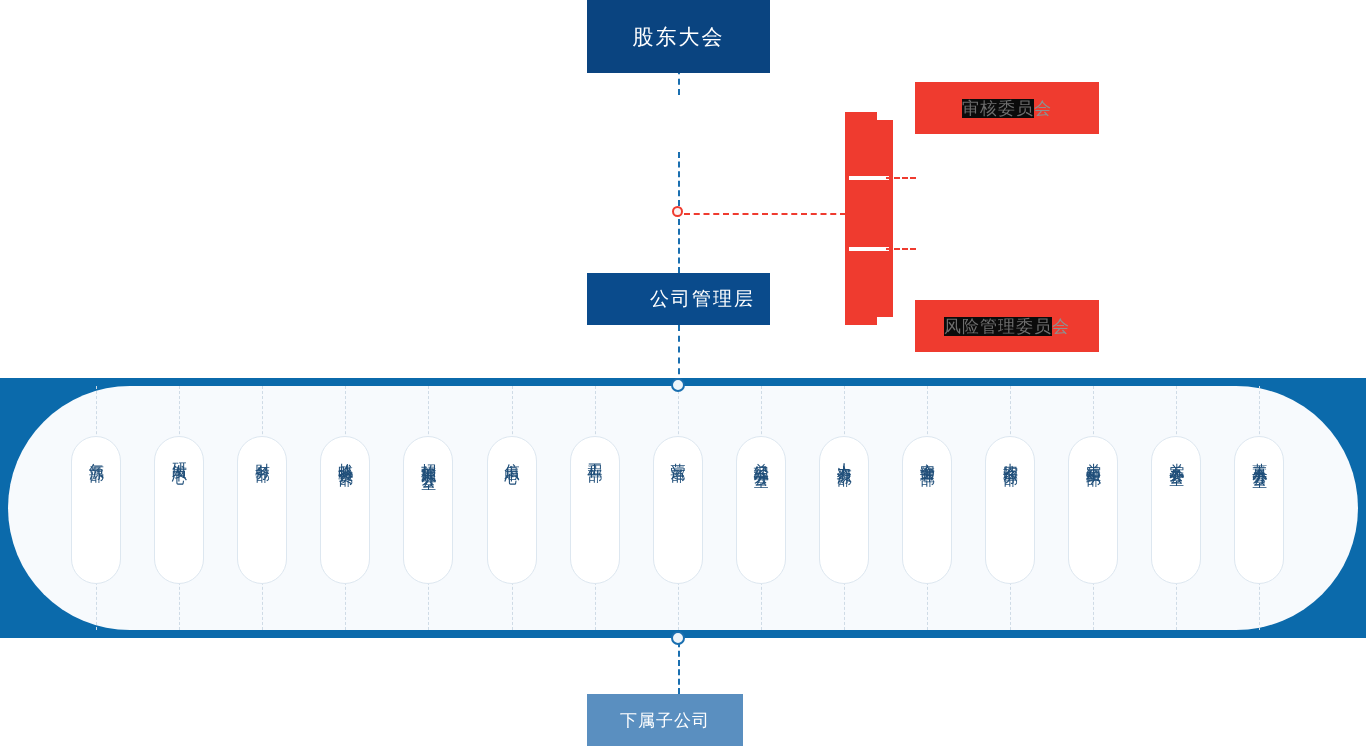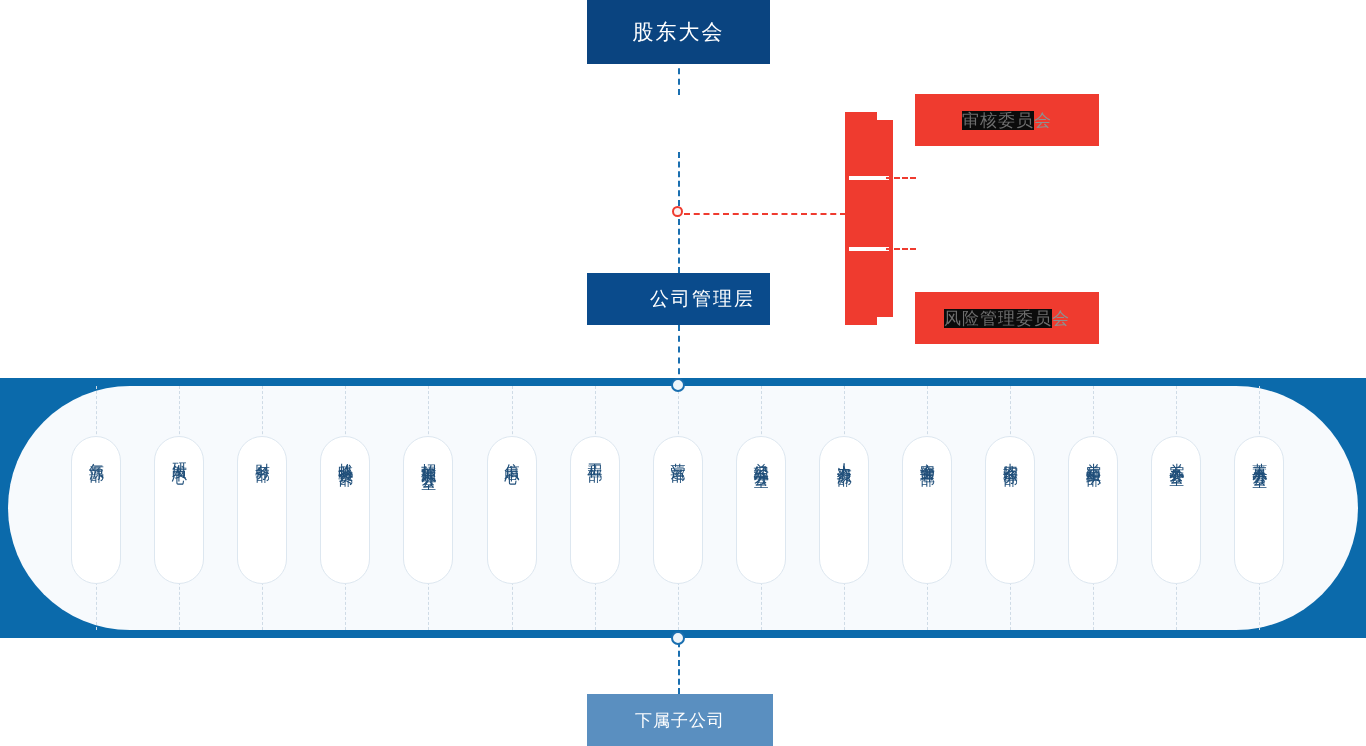--- a/index.html
+++ b/index.html
@@ -19,33 +19,33 @@
 
   
   .node{
     position:absolute;
     display:flex;align-items:center;justify-content:center;
     color:#ffffff;letter-spacing:2px;
     box-sizing:border-box;
     z-index:5;
   }
   .node-shareholders{
-    left:587px;top:0px;width:183px;height:64px;
+    left:587px;top:0px;width:183px;height:73px;
     background:#0a4480;font-size:21px;
   }
   .node-board{
     left:587px;top:95px;width:183px;height:57px;
     background:#0f569b;font-size:19px;
   }
   .node-mgmt{
     left:587px;top:273px;width:183px;height:52px;
     background:#0a4b8c;font-size:19px;padding-left:48px;
   }
   .node-sub{
-    left:587px;top:694px;width:186px;height:52px;
+    left:587px;top:694px;width:156px;height:52px;
     background:#5a8fc0;font-size:17px;letter-spacing:1px;
   }
 
   
   .red-bracket{
     position:absolute;left:845px;top:112px;width:48px;height:213px;
     background:#ef3b2f;z-index:4;
   }
   .red-bracket .notch{
     position:absolute;right:0;width:16px;height:8px;background:#ffffff;
@@ -62,21 +62,20 @@
   .red-connector{
     position:absolute;left:886px;width:30px;height:0;
     border-top:2px dashed #ef3b2f;z-index:6;
   }
 
   .committee{
     position:absolute;left:915px;width:184px;height:52px;
     background:#ef3b2f;
     display:flex;align-items:center;justify-content:center;
     z-index:5;
-    margin-top:12px;
   }
   .committee .ctext{
     font-size:17px;letter-spacing:1px;
     color:#8f8f8f;
     white-space:nowrap;
     position:relative;
   }
   .committee .ctext .hl{
     background:#0b0b0b;color:#6e6e6e;
   }
@@ -158,21 +157,21 @@
     <div class="notch n2"></div>
     <div class="tick t1"></div>
     <div class="tick t2"></div>
   </div>
   <div class="red-connector" style="top:177px;"></div>
   <div class="red-connector" style="top:248px;"></div>
 
   <div class="committee" style="top:82px;">
     <span class="ctext"><span class="hl">审核委员</span><span>会</span></span>
   </div>
-  <div class="committee" style="top:280px;text-align:center;">
+  <div class="committee" style="top:300px;text-align:center;">
     <span class="ctext"><span class="hl">风险管理委员</span><span>会</span></span>
   </div>
 
   <div class="band">
     <div class="band-inner"></div>
   </div>
   <div id="dept-layer">
       <div class="dashcol" style="left: 96px;"></div>
       <div class="pill" style="left: 71px;">
         <span class="ptext">气源部</span>

